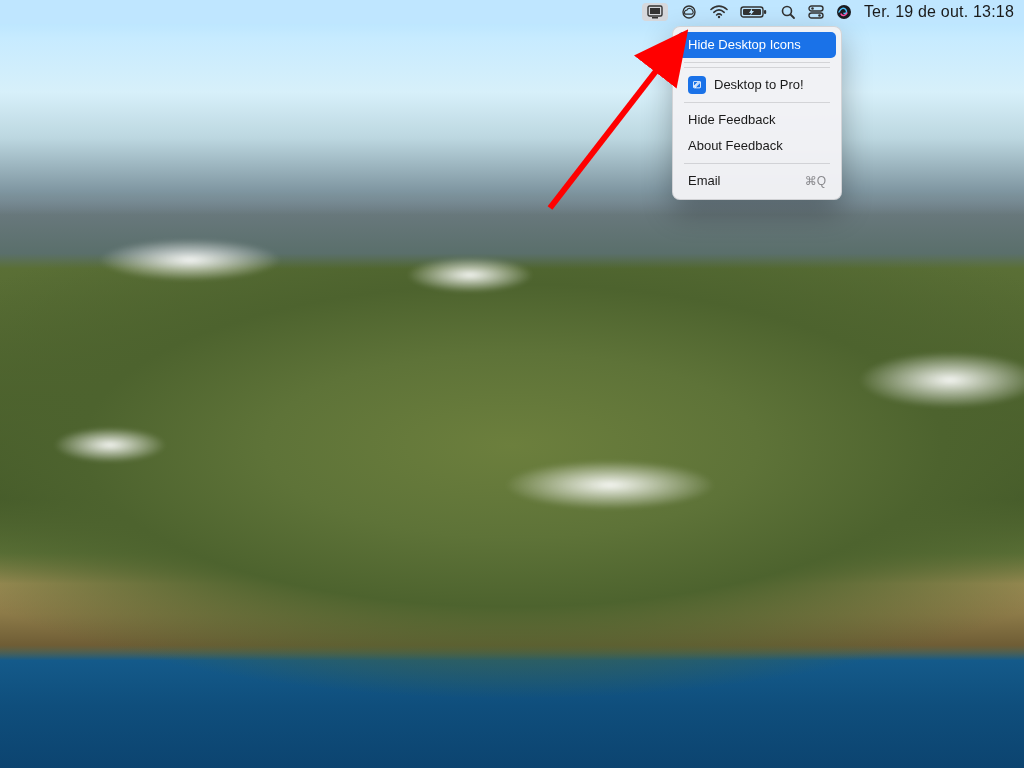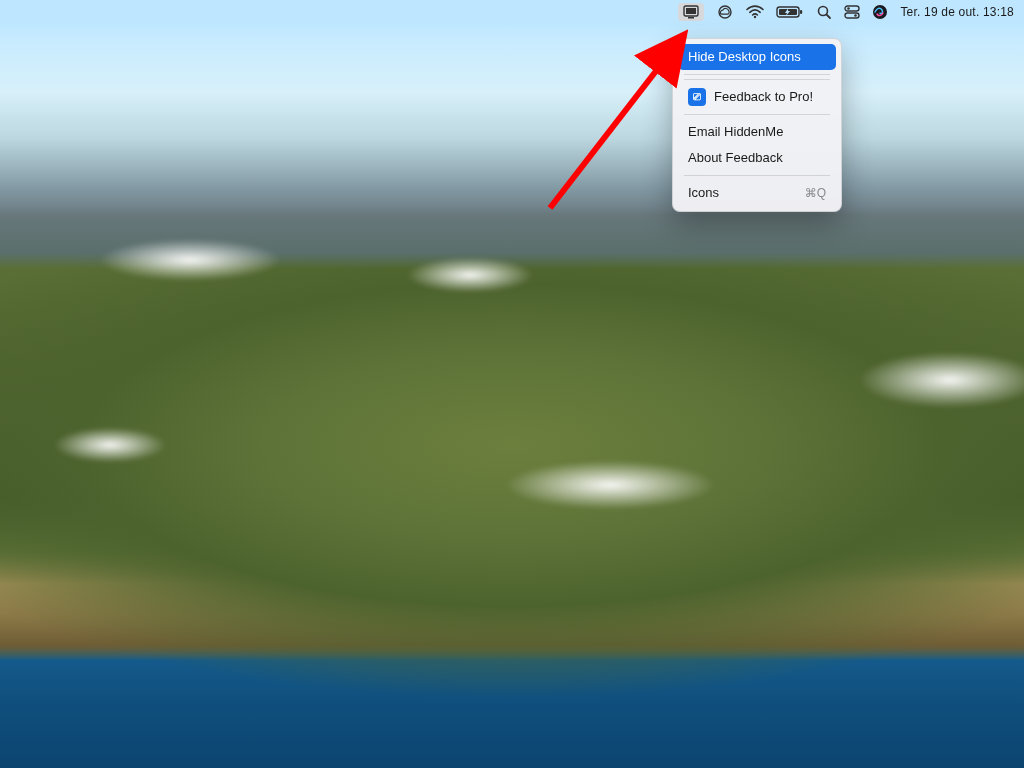--- a/index.html
+++ b/index.html
@@ -25,32 +25,32 @@
   }
   
   .cloud { position:absolute; background: radial-gradient(closest-side, rgba(255,255,255,0.95), rgba(255,255,255,0) 70%); filter: blur(2px); }
 
   
   .menubar {
     position: absolute; top: 0; left: 0; right: 0; height: 24px;
     background: #bfe6ff;
     display: flex; align-items: center; justify-content: flex-end;
     padding: 0 10px; gap: 12px;
-    font-size: 12px; color: #1a1a1a;
+    font-size: 16px; color: #1a1a1a;
   }
   .menubar .icon { display:inline-flex; align-items:center; justify-content:center; height:18px; }
   .menubar .icon svg { display:block; }
   .menubar .active-extra {
     background: #d6d8dc; border-radius: 4px; padding: 1px 5px;
   }
   .menubar .clock { letter-spacing: 0.2px; }
 
   
   .dropdown {
-    position: absolute; top: 38px; left: 672px; width: 170px;
+    position: absolute; top: 26px; left: 672px; width: 170px;
     background: rgba(242,242,245,0.97);
     border: 1px solid rgba(0,0,0,0.12);
     border-radius: 8px;
     box-shadow: 0 12px 30px rgba(0,0,0,0.30);
     padding: 5px;
     font-size: 13px; color: #1a1a1a;
     backdrop-filter: blur(10px);
   }
   .dropdown .item {
     display:flex; align-items:center; justify-content:space-between;
@@ -136,33 +136,33 @@
 
 <div class="dropdown">
   <div class="item highlight">
     <span>Hide Desktop Icons</span>
   </div>
   <div class="sep"></div>
   <div class="sep"></div>
   <div class="item">
     <span class="with-icon">
       <span class="pro-icon">⎚</span>
-      <span>Feedback to Pro!</span>
+      <span>Desktop to Pro!</span>
     </span>
   </div>
   <div class="sep"></div>
   <div class="item">
-    <span>Email HiddenMe</span>
+    <span>Hide Feedback</span>
   </div>
   <div class="item">
     <span>About Feedback</span>
   </div>
   <div class="sep"></div>
   <div class="item">
-    <span>Icons</span>
+    <span>Email</span>
     <span class="short">⌘Q</span>
   </div>
 </div>
 
 <svg class="arrow-svg" width="200" height="190" viewBox="0 0 200 190">
   <defs>
     <marker id="ah" viewBox="0 0 12 12" refX="9" refY="6" markerWidth="9" markerHeight="9" orient="auto-start-reverse">
       <path d="M0 0 L12 6 L0 12 z" fill="#ff0000"></path>
     </marker>
   </defs>

